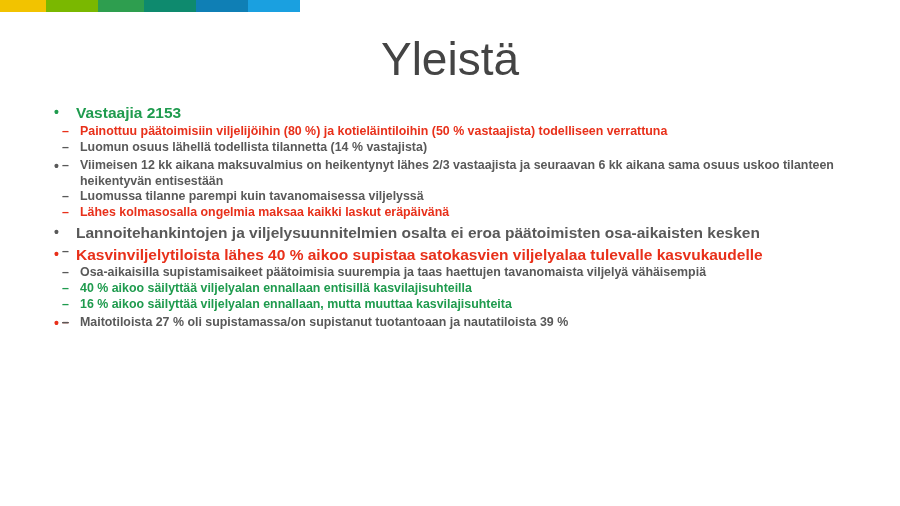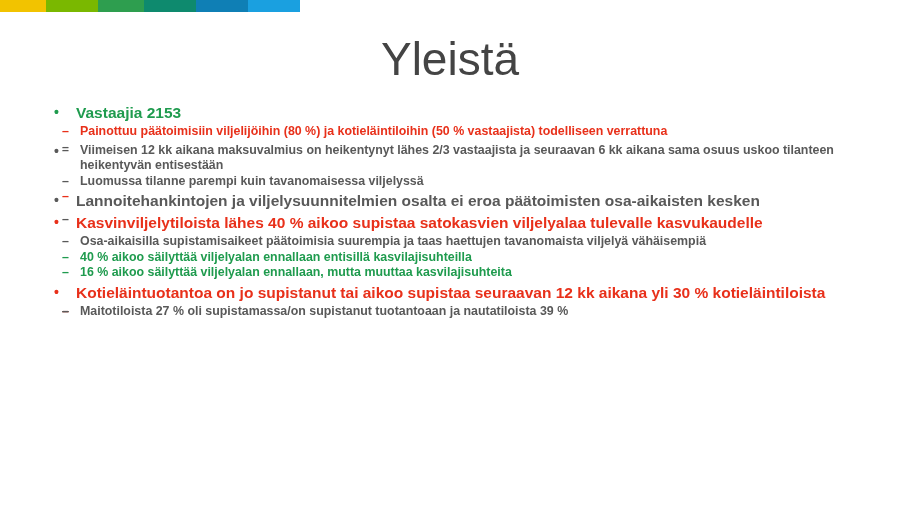--- a/index.html
+++ b/index.html
@@ -108,46 +108,46 @@
     </div>
 
   <div class="title">Yleistä</div>
 
   <div class="content">
     <ul class="lvl1">
         <li class="item1" style="color: rgb(31, 155, 78);"><span class="bullet">•</span><span>Vastaajia 2153</span></li>
         <div class="sub-wrap">
           <ul class="lvl2">
             <li class="item2" style="color: rgb(232, 48, 26);"><span class="bullet">–</span><span>Painottuu päätoimisiin viljelijöihin (80 %) ja kotieläintiloihin (50 % vastaajista) todelliseen verrattuna</span></li>
-            <li class="item2" style="color: rgb(89, 89, 89);"><span class="bullet">–</span></li>
+            <li class="item2" style="color: rgb(89, 89, 89);"><span class="bullet">–</span><span>Luomun osuus lähellä todellista tilannetta (14 % vastajista)</span></li>
           </ul>
         </div>
         <li class="item1" style="color: rgb(89, 89, 89);"><span class="bullet">•</span></li>
         <div class="sub-wrap">
           <ul class="lvl2">
             <li class="item2" style="color: rgb(89, 89, 89);"><span class="bullet">–</span><span>Viimeisen 12 kk aikana maksuvalmius on heikentynyt lähes 2/3 vastaajista ja seuraavan 6 kk aikana sama osuus uskoo tilanteen heikentyvän entisestään</span></li>
             <li class="item2" style="color: rgb(89, 89, 89);"><span class="bullet">–</span><span>Luomussa tilanne parempi kuin tavanomaisessa viljelyssä</span></li>
-            <li class="item2" style="color: rgb(232, 48, 26);"><span class="bullet">–</span></li>
+            <li class="item2" style="color: rgb(232, 48, 26);"><span class="bullet">–</span><span>Lähes kolmasosalla ongelmia maksaa kaikki laskut eräpäivänä</span></li>
           </ul>
         </div>
         <li class="item1" style="color: rgb(89, 89, 89);"><span class="bullet">•</span><span>Lannoitehankintojen  ja viljelysuunnitelmien osalta ei eroa päätoimisten osa-aikaisten kesken</span></li>
         <div class="sub-wrap">
           <ul class="lvl2">
             <li class="item2" style="color: rgb(89, 89, 89);"><span class="bullet">–</span></li>
           </ul>
         </div>
         <li class="item1" style="color: rgb(232, 48, 26);"><span class="bullet">•</span><span>Kasvinviljelytiloista lähes 40 % aikoo supistaa satokasvien  viljelyalaa tulevalle kasvukaudelle</span></li>
         <div class="sub-wrap">
           <ul class="lvl2">
             <li class="item2" style="color: rgb(89, 89, 89);"><span class="bullet">–</span><span>Osa-aikaisilla supistamisaikeet päätoimisia suurempia ja taas haettujen tavanomaista viljelyä vähäisempiä</span></li>
             <li class="item2" style="color: rgb(31, 155, 78);"><span class="bullet">–</span><span>40 % aikoo säilyttää viljelyalan ennallaan entisillä kasvilajisuhteilla</span></li>
             <li class="item2" style="color: rgb(31, 155, 78);"><span class="bullet">–</span><span>16 % aikoo säilyttää viljelyalan ennallaan, mutta muuttaa kasvilajisuhteita</span></li>
           </ul>
         </div>
-        <li class="item1" style="color: rgb(232, 48, 26);"><span class="bullet">•</span><span>Kotieläintuotantoa  on jo supistanut tai aikoo supistaa seuraavan 12 kk aikana yli 30 % kotieläintiloista</span></li>
+        <li class="item1" style="color: rgb(232, 48, 26);"><span class="bullet">•</span></li>
         <div class="sub-wrap">
           <ul class="lvl2">
             <li class="item2" style="color: rgb(232, 48, 26);"><span class="bullet">–</span></li>
             <li class="item2" style="color: rgb(89, 89, 89);"><span class="bullet">–</span></li>
             <li class="item2" style="color: rgb(89, 89, 89);"><span class="bullet">–</span><span>Maitotiloista 27 % oli supistamassa/on supistanut tuotantoaan ja nautatiloista 39 %</span></li>
           </ul>
         </div>
       </ul>
   </div>
 

